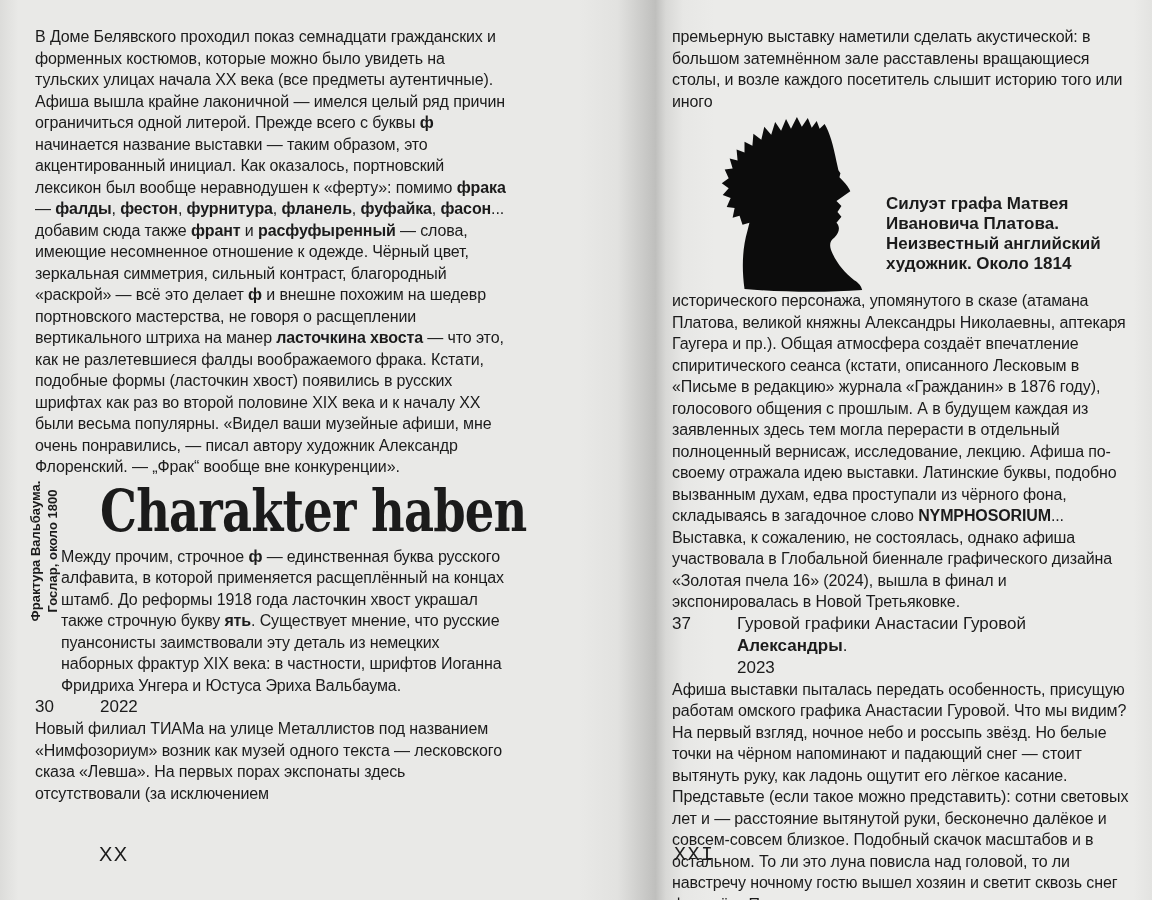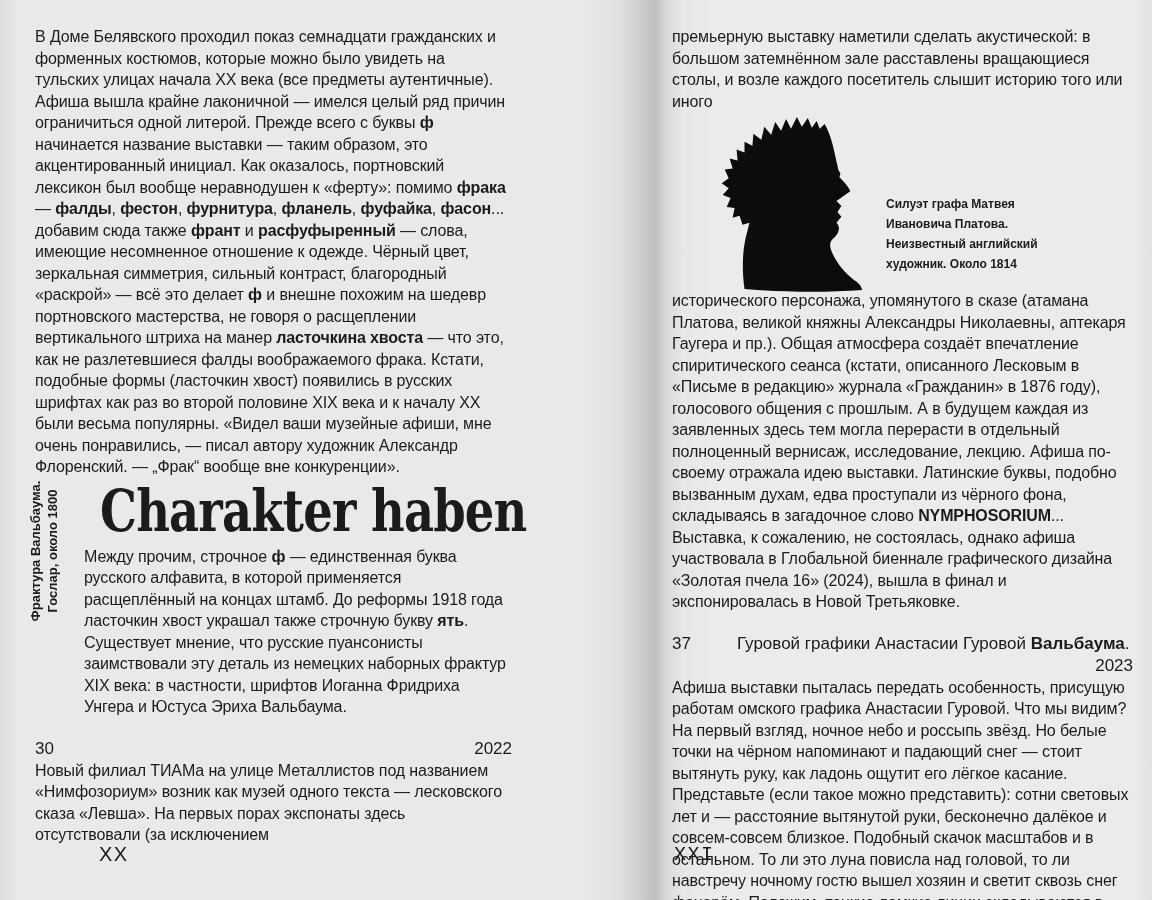--- a/index.html
+++ b/index.html
@@ -12,32 +12,32 @@
       #ebebe9 98.4%, #e3e3e1 100%);
   }
   .page{position:absolute;top:26px;}
   .page-left{left:35px;width:477px;}
   .page-right{left:672px;width:461px;}
   .body{font-size:16px;line-height:21.5px;letter-spacing:-0.12px;margin:0;text-align:left;}
   .b{font-weight:bold;}
   .entry-head{display:flex;font-size:17px;line-height:22px;}
   .entry-num{width:65px;flex:none;}
   .entry-title{flex:1;}
-  .year-line{display:block;text-align:right;}
-  .gap-top{margin-top:20px;}
-  .indent{margin-left:49px;}
+  .year-line{display:block;}
+  .gap-top{}
+  .indent{margin-left:26px;}
   .fraktur{
     margin:3px 0 5px 65px;
     font-family:"DejaVu Serif","Liberation Serif",serif;font-weight:bold;
     font-size:58px;line-height:60px;letter-spacing:-1px;white-space:nowrap;
     transform:scaleX(0.8);transform-origin:0 50%;
   }
   figure.sil-figure{position:relative;height:178px;margin:0;}
   .sil-svg{position:absolute;left:42px;top:2px;}
-  figcaption{position:absolute;left:214px;top:82px;font-weight:bold;font-size:12px;line-height:20px;}
+  figcaption{position:absolute;left:214px;top:82px;font-weight:bold;font-size:17px;line-height:20px;}
   .side-caption{
     position:absolute;left:27px;top:649px;width:196px;
     transform:rotate(-90deg);transform-origin:0 0;
     font-weight:bold;font-size:13px;line-height:17px;text-align:center;
   }
   .folio{position:absolute;top:843px;font-size:20px;letter-spacing:1.5px;}
   .folio-left{left:99px;}
   .folio-right{left:674px;font-family:Liberation Mono, monospace;}
 </style>
 </head>
@@ -95,21 +95,21 @@
       </svg>
       <figcaption>Силуэт графа Матвея<br>Ивановича Платова.<br>Неизвестный английский<br>художник. Около 1814</figcaption>
     </figure>
 
     <p class="body"><span>исторического персонажа, упомянутого в сказе (атамана Платова, великой княжны Александры Николаевны, аптекаря Гаугера и пр.). Общая атмосфера создаёт впечатление спиритического сеанса (кстати, описанного Лесковым в «Письме в редакцию» журнала «Гражданин» в 1876 году), голосового общения с прошлым. А в будущем каждая из заявленных здесь тем могла перерасти в отдельный полноценный вернисаж, исследование, лекцию. Афиша по-своему отражала идею выставки. Латинские буквы, подобно вызванным духам, едва проступали из чёрного фона, складываясь в загадочное слово </span><span class="b">NYMPHOSORIUM</span><span>... Выставка, к сожалению, не состоялась, однако афиша участвовала в Глобальной биеннале графического дизайна «Золотая пчела 16» (2024), вышла в финал и экспонировалась в Новой Третьяковке.</span></p>
 
     <section>
       <div class="entry-head gap-top">
         <div class="entry-num">37</div>
         <div class="entry-title">
-          <span><span>Гуровой графики Анастасии Гуровой </span><span class="b">Вальбаума</span><span>.</span></span>
+          <span><span>Гуровой графики Анастасии Гуровой </span><span class="b">Александры</span><span>.</span></span>
           <span class="year-line">2023</span>
         </div>
       </div>
       <p class="body"><span>Афиша выставки пыталась передать особенность, присущую работам омского графика Анастасии Гуровой. Что мы видим? На первый взгляд, ночное небо и россыпь звёзд. Но белые точки на чёрном напоминают и падающий снег — стоит вытянуть руку, как ладонь ощутит его лёгкое касание. Представьте (если такое можно представить): сотни световых лет и — расстояние вытянутой руки, бесконечно далёкое и совсем-совсем близкое. Подобный скачок масштабов и в остальном. То ли это луна повисла над головой, то ли навстречу ночному гостю вышел хозяин и светит сквозь снег фонарём. Положим, тонкие ломкие линии складываются в буквы (с этим и спорить никто не станет!), но в памяти всплывают и контуры созвездий, какими их</span></p>
     </section>
 
   </div>
 
   <div class="folio folio-right">XXI</div>
 

